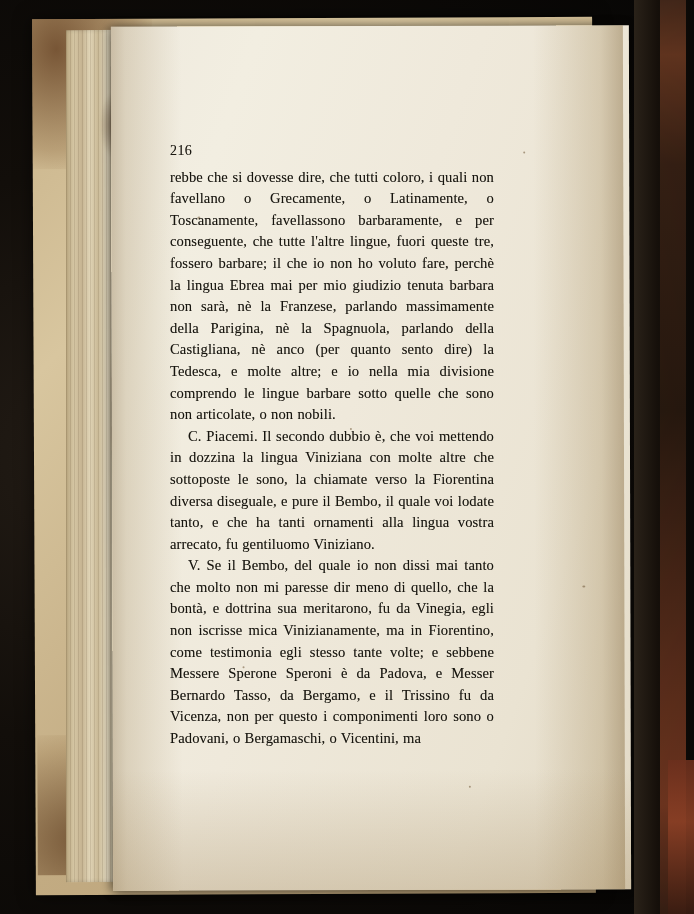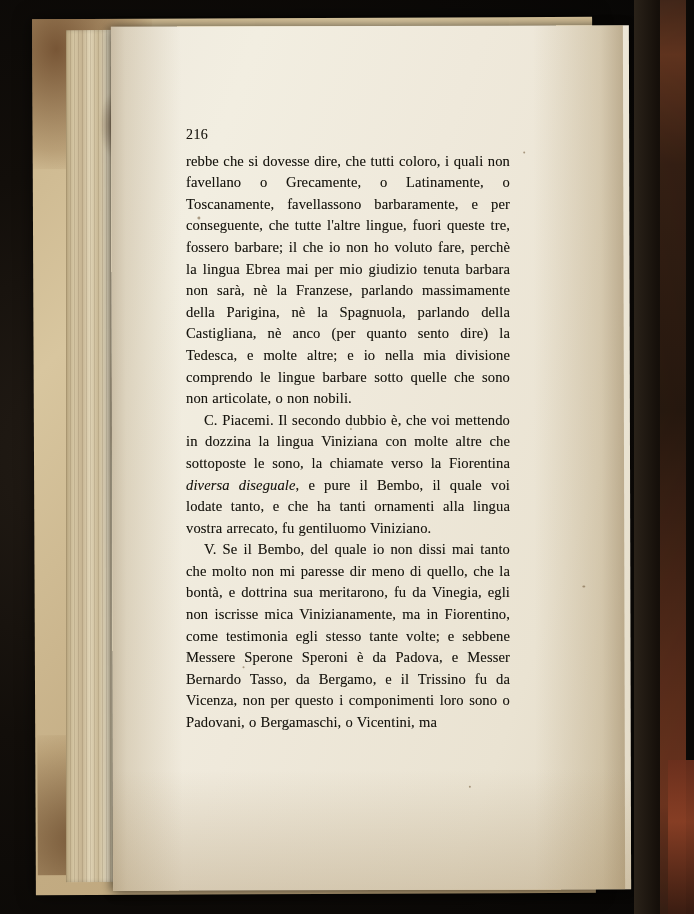--- a/index.html
+++ b/index.html
@@ -145,42 +145,41 @@
   .speck {
     position: absolute;
     border-radius: 50%;
     background: rgba(110,86,54,.55);
   }
 
   
   .text-block {
     position: absolute;
     left: 170px;
-    top: 124px;
+    top: 140px;
     width: 324px;
     color: #17150f;
     font-size: 14.6px;
     line-height: 21.6px;
     letter-spacing: .1px;
-    margin-left: 16px;
   }
   .folio {
     font-size: 14px;
     letter-spacing: .4px;
     margin-bottom: 5px;
     color: #1a1710;
   }
   .para {
     margin: 0;
     text-align: justify;
     text-justify: inter-word;
     word-spacing: .4px;
   }
   .para.indent { text-indent: 18px; }
-  .it { font-style: italic; }
+  .it { }
 
   
   .text-block { text-shadow: 0 0 .35px rgba(20,16,8,.35); }
 </style>
 </head>
 <body>
 
 <div id="page">
   <div class="backdrop"></div>
 

